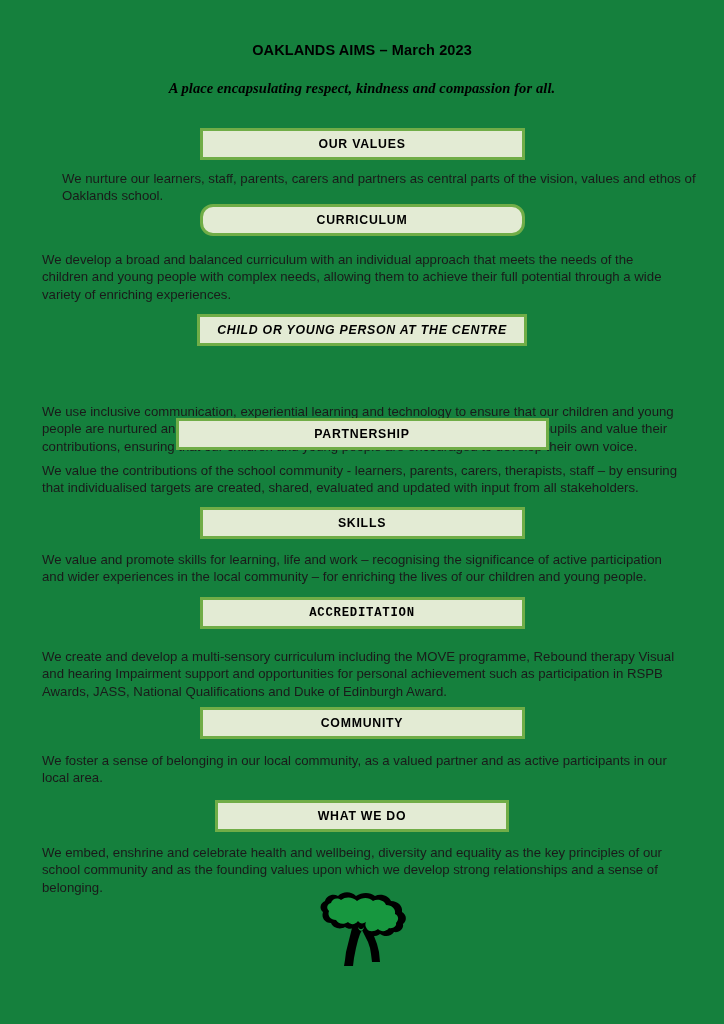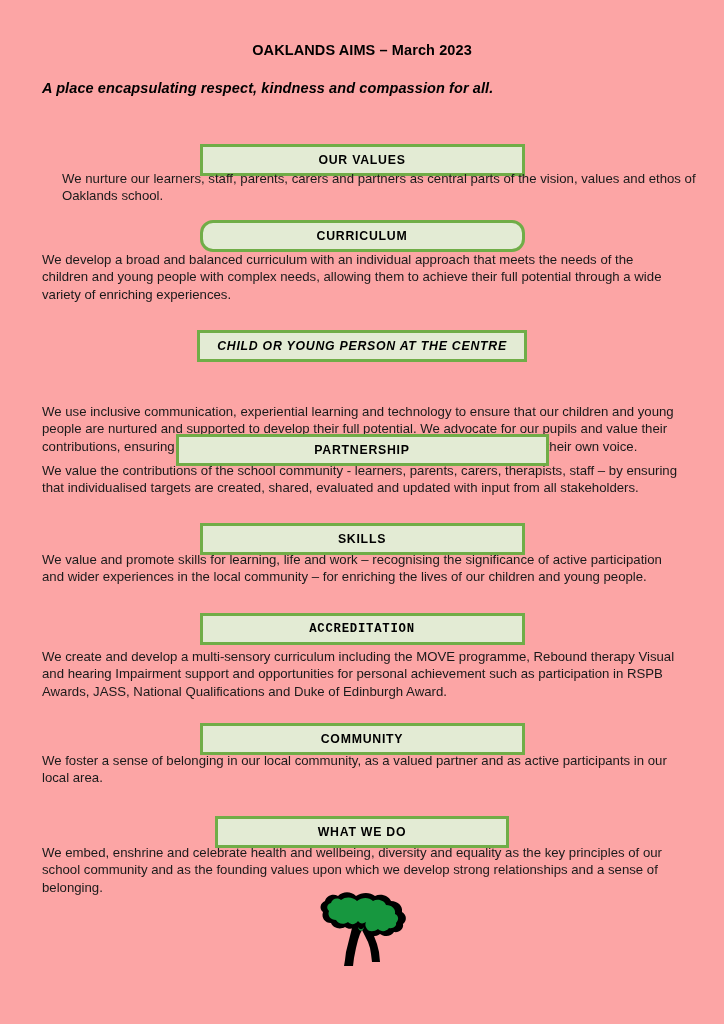--- a/index.html
+++ b/index.html
@@ -13,57 +13,58 @@
     position: relative;
     font-family: "Liberation Sans", sans-serif;
     color: #000000;
     overflow: hidden;
   }
   .page {
     position: absolute;
     left: 0; top: 0;
     width: 724px;
     height: 1024px;
-    background: #fca5a5;
+    background: #15803d;
   }
 
   
   .doc-title {
     position: absolute;
     left: 42px;
     top: 42px;
     width: 640px;
     text-align: center;
     font-size: 14.5px;
     font-weight: bold;
     letter-spacing: 0.1px;
     color: #000;
   }
   .doc-subtitle {
     position: absolute;
     left: 42px;
     top: 80px;
     width: 640px;
-    text-align: left;
+    text-align: center;
     font-size: 14.5px;
     font-weight: bold;
     font-style: italic;
     letter-spacing: 0.1px;
     color: #000;
+    font-family: Liberation Serif, serif;
   }
 
   
   .section {
     position: absolute;
     left: 0;
     width: 724px;
   }
   .banner {
     box-sizing: border-box;
-    margin: 16px auto;
+    margin: 0 auto;
     background: #e3ebd4;
     border: 3px solid #70ad47;
     height: 32px;
     display: flex;
     align-items: center;
     justify-content: center;
   }
   .banner-label {
     font-size: 12.3px;
     font-weight: bold;

